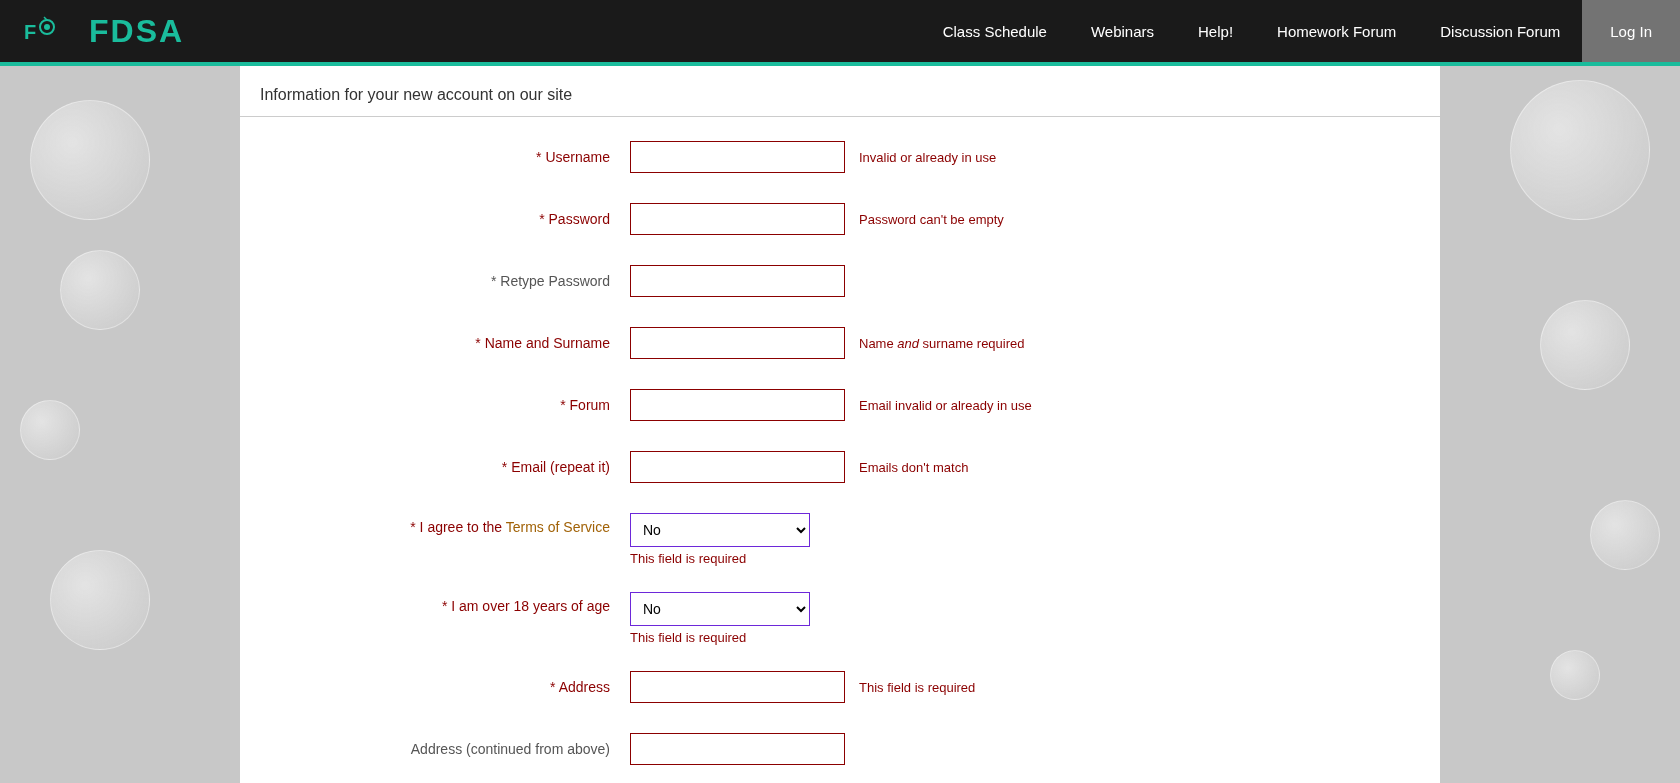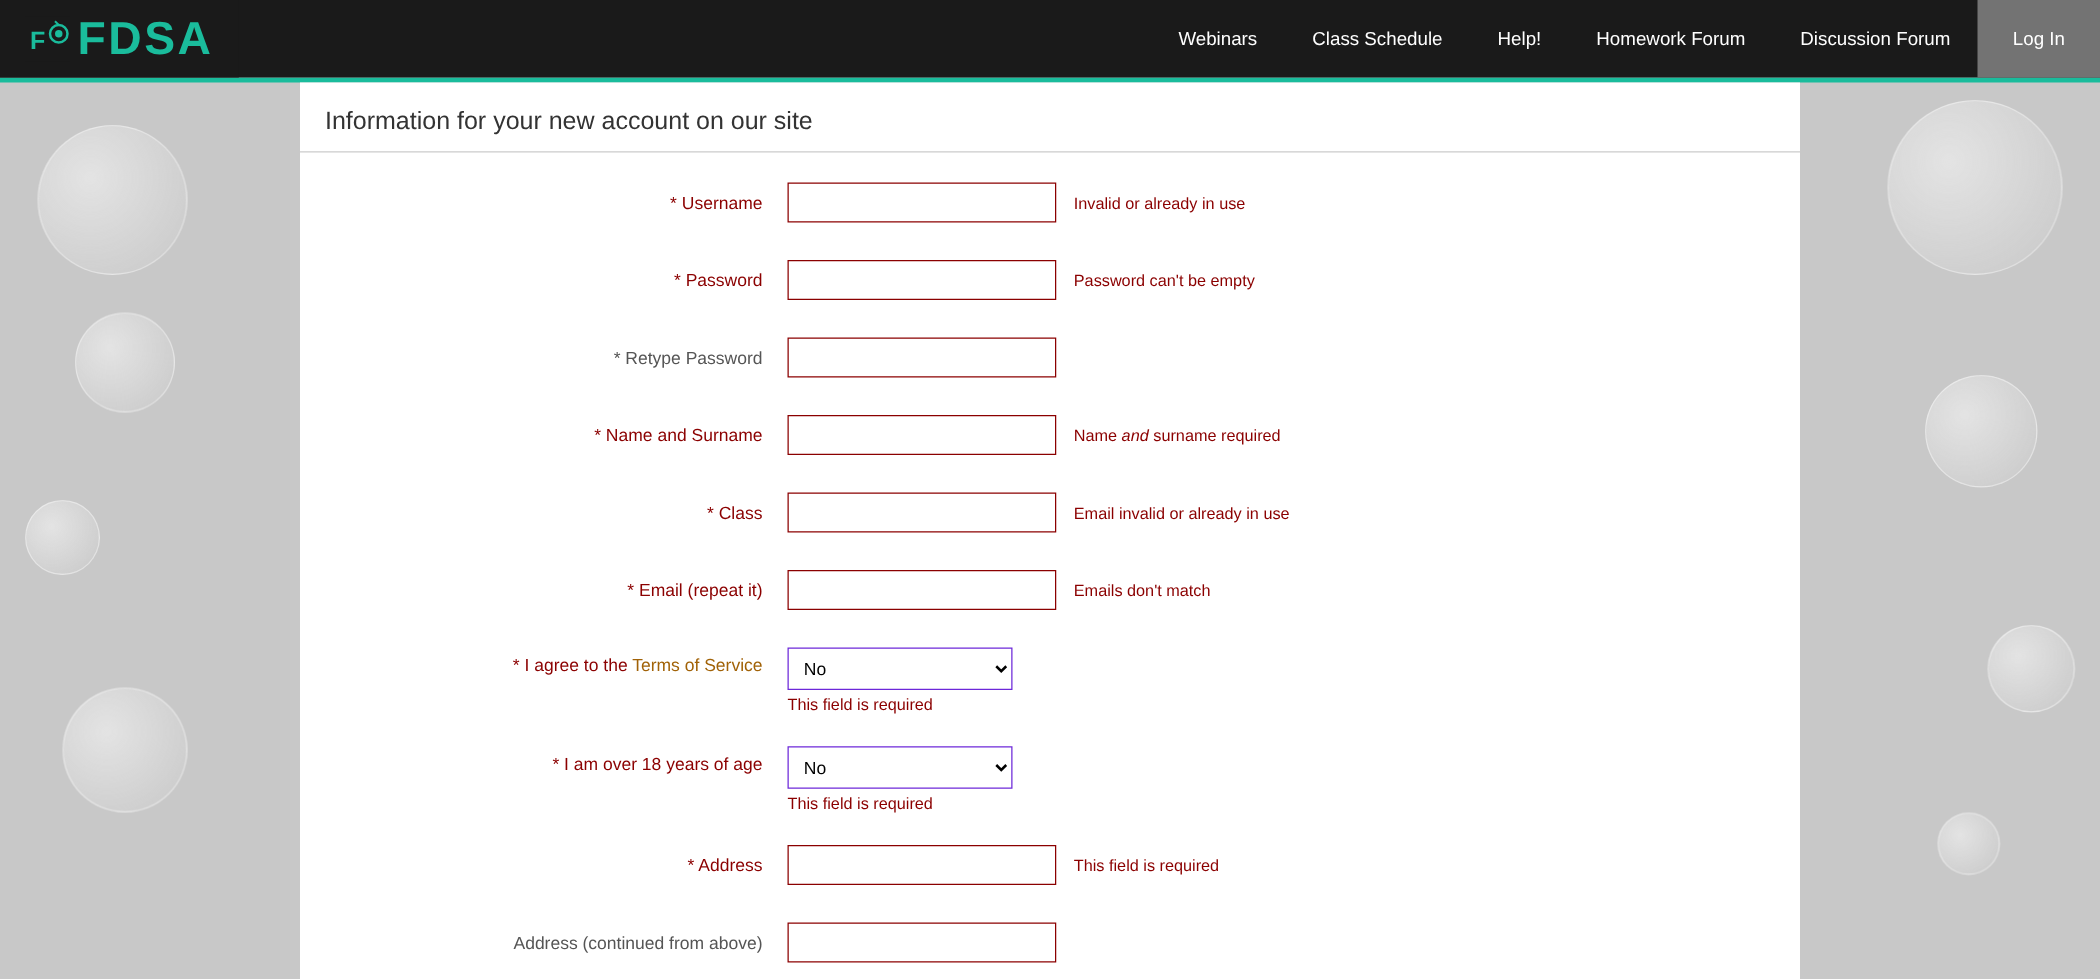--- a/index.html
+++ b/index.html
@@ -28,24 +28,25 @@
       position: relative;
     }
     .navbar-logo {
       display: flex;
       align-items: center;
       padding: 0 20px;
       height: 100%;
       background-color: #1a1a1a;
     }
     .logo-text {
-      font-size: 37px;
+      font-size: 32px;
       font-weight: bold;
       color: #1abc9c;
       letter-spacing: 2px;
+      margin-left: 27px;
     }
     .logo-icon {
       width: 36px;
       height: 36px;
       margin-right: 6px;
     }
     .navbar-links {
       display: flex;
       align-items: center;
       margin-left: auto;
@@ -84,21 +85,21 @@
     .page-content {
       max-width: 1200px;
       margin: 0 auto;
       background-color: #ffffff;
       min-height: 720px;
       padding: 0;
     }
 
     .form-title {
       padding: 20px 20px 12px 20px;
-      font-size: 20px;
+      font-size: 16px;
       color: #333;
       border-bottom: 1px solid #ccc;
     }
 
     .form-container {
       padding: 20px 20px;
     }
 
     .form-row {
       display: flex;
@@ -196,22 +197,22 @@
     <svg class="logo-icon" viewBox="0 0 36 36">
       <rect width="36" height="36" fill="#1a1a1a"></rect>
       <text x="4" y="26" font-size="20" font-weight="bold" fill="#1abc9c" font-family="Arial">F</text>
       <circle cx="27" cy="14" r="7" fill="none" stroke="#1abc9c" stroke-width="2"></circle>
       <circle cx="27" cy="14" r="3" fill="#1abc9c"></circle>
       <line x1="27" y1="7" x2="24" y2="4" stroke="#1abc9c" stroke-width="1.5"></line>
     </svg>
     <span class="logo-text">FDSA</span>
   </div>
   <div class="navbar-links">
+    <a href="#">Class Schedule</a>
     <a href="#">Webinars</a>
-    <a href="#">Class Schedule</a>
     <a href="#">Help!</a>
     <a href="#">Homework Forum</a>
     <a href="#">Discussion Forum</a>
     <button class="navbar-login">Log In</button>
   </div>
 </nav>
 <div class="nav-underline"></div>
 
 <div class="page-content">
   <div class="form-title">Information for your new account on our site</div>
@@ -236,21 +237,21 @@
 
     <div class="form-row">
       <label class="form-label">* Name and Surname</label>
       <input class="form-input" type="text" style="">
       <span class="form-error">
         <span>Name </span><em>and</em><span> surname required</span>
       </span>
     </div>
 
     <div class="form-row">
-      <label class="form-label">* Class</label>
+      <label class="form-label">* Forum</label>
       <input class="form-input" type="email" style="">
       <span class="form-error">Email invalid or already in use</span>
     </div>
 
     <div class="form-row">
       <label class="form-label">* Email (repeat it)</label>
       <input class="form-input" type="email" style="">
       <span class="form-error">Emails don't match</span>
     </div>
 

